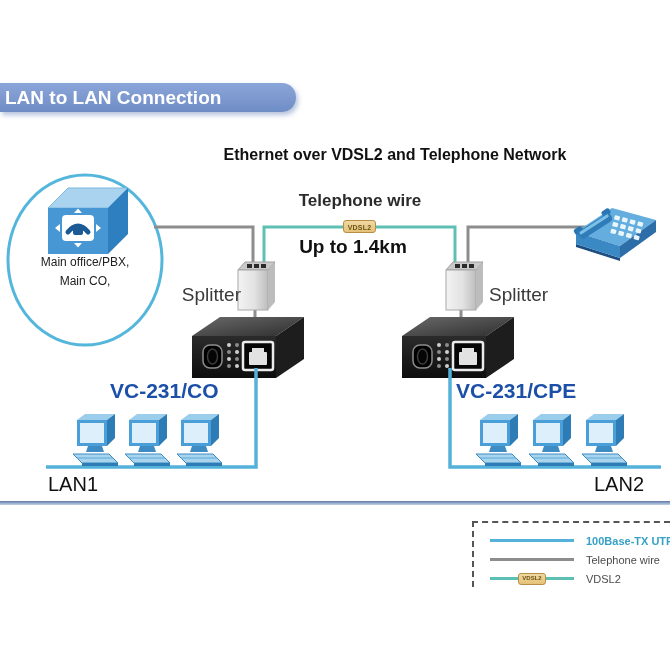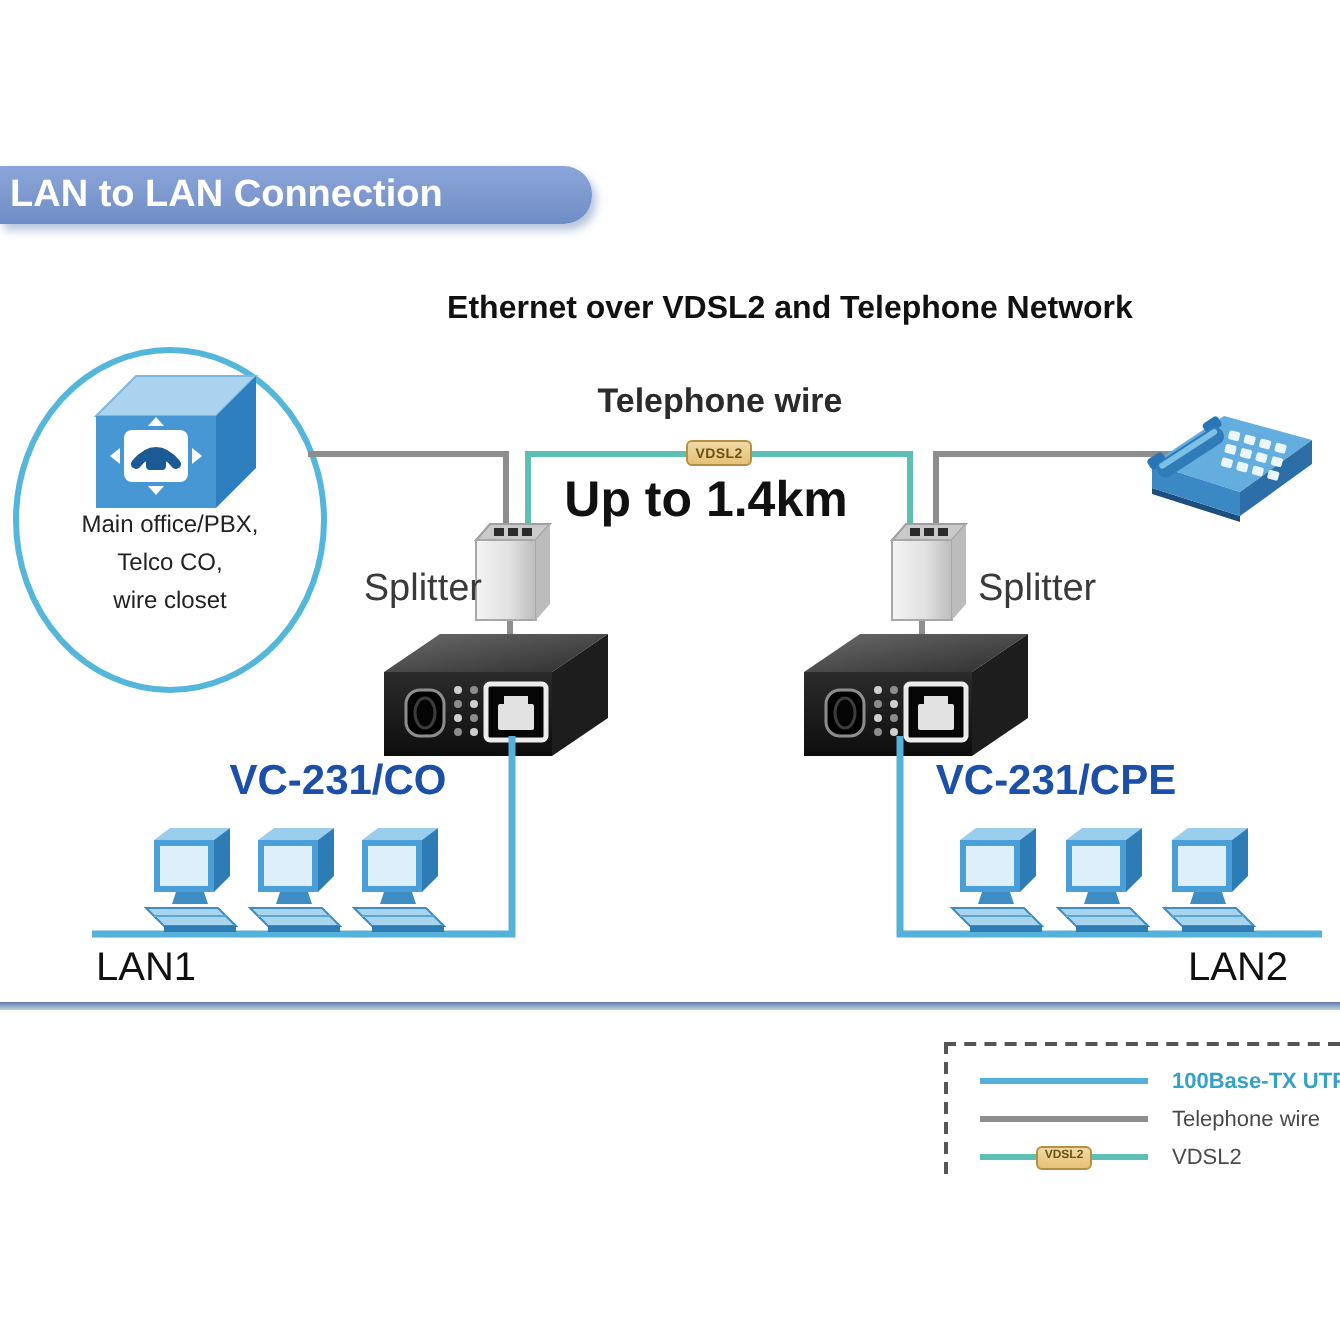--- a/index.html
+++ b/index.html
@@ -22,37 +22,37 @@
 
   
   #diagram{top:0;left:0;}
 
   .office-text{left:10px;top:253px;width:150px;text-align:center;
     font-size:12px;line-height:19px;color:#222;}
 
   .lbl-telwire{top:191px;left:280px;width:160px;text-align:center;
     font-size:17px;font-weight:600;color:#2b2b2b;}
   .lbl-dist{top:236px;left:273px;width:160px;text-align:center;
-    font-size:25px;font-weight:bold;color:#111;}
+    font-size:19px;font-weight:bold;color:#111;}
 
   .vdsl-badge{
     top:220px;left:343px;width:33px;height:13px;
     background:linear-gradient(180deg,#f0d9a4,var(--badge_bg,#e5c277));
     border:1px solid #b68f43;border-radius:3px;
     font-size:7px;font-weight:bold;color:#6b5318;
     text-align:center;line-height:13px;box-sizing:border-box;letter-spacing:.2px;
   }
 
   .lbl-splitter{font-size:19px;color:#3a3a3a;}
   #splitter-label-left{top:284px;left:165px;width:76px;text-align:right;}
   #splitter-label-right{top:284px;left:489px;width:80px;text-align:left;}
 
   .lbl-device{font-size:21px;font-weight:bold;color:var(--device_label,#1c4fa8);}
-  #device-label-left{top:379px;left:98px;width:142px;text-align:center;}
-  #device-label-right{top:379px;left:456px;width:144px;text-align:center;}
+  #device-label-left{top:379px;left:110px;width:142px;text-align:left;}
+  #device-label-right{top:379px;left:456px;width:144px;}
 
   .lbl-lan{font-size:20px;color:#111;}
   #lan1-label{top:473px;left:48px;}
   #lan2-label{top:473px;left:594px;width:64px;text-align:left;}
 
   #divider{top:501px;left:0;width:670px;height:4px;
     background:linear-gradient(180deg,#63779f 0%,#8ba3c9 45%,#c3d1e4 100%);}
 
   
   #legend{top:521px;left:472px;width:198px;height:66px;
@@ -203,22 +203,21 @@
     <use href="#pc" x="529" y="418"></use>
     <use href="#pc" x="582" y="418"></use>
   </svg>
 
   <div id="banner" class="abs">LAN to LAN Connection</div>
 
   <div id="title" class="abs">Ethernet over VDSL2 and Telephone Network</div>
 
   <div class="abs office-text">
     <div>Main office/PBX,</div>
-    <div>Telco CO,</div>
-    <div>wire closet</div>
+    <div>Main CO,</div>
   </div>
 
   <div class="abs lbl-telwire">Telephone wire</div>
   <div class="abs lbl-dist">Up to 1.4km</div>
   <div class="abs vdsl-badge">VDSL2</div>
 
   <div id="splitter-label-left" class="abs lbl-splitter">Splitter</div>
   <div id="splitter-label-right" class="abs lbl-splitter">Splitter</div>
 
   <div id="device-label-left" class="abs lbl-device">VC-231/CO</div>

